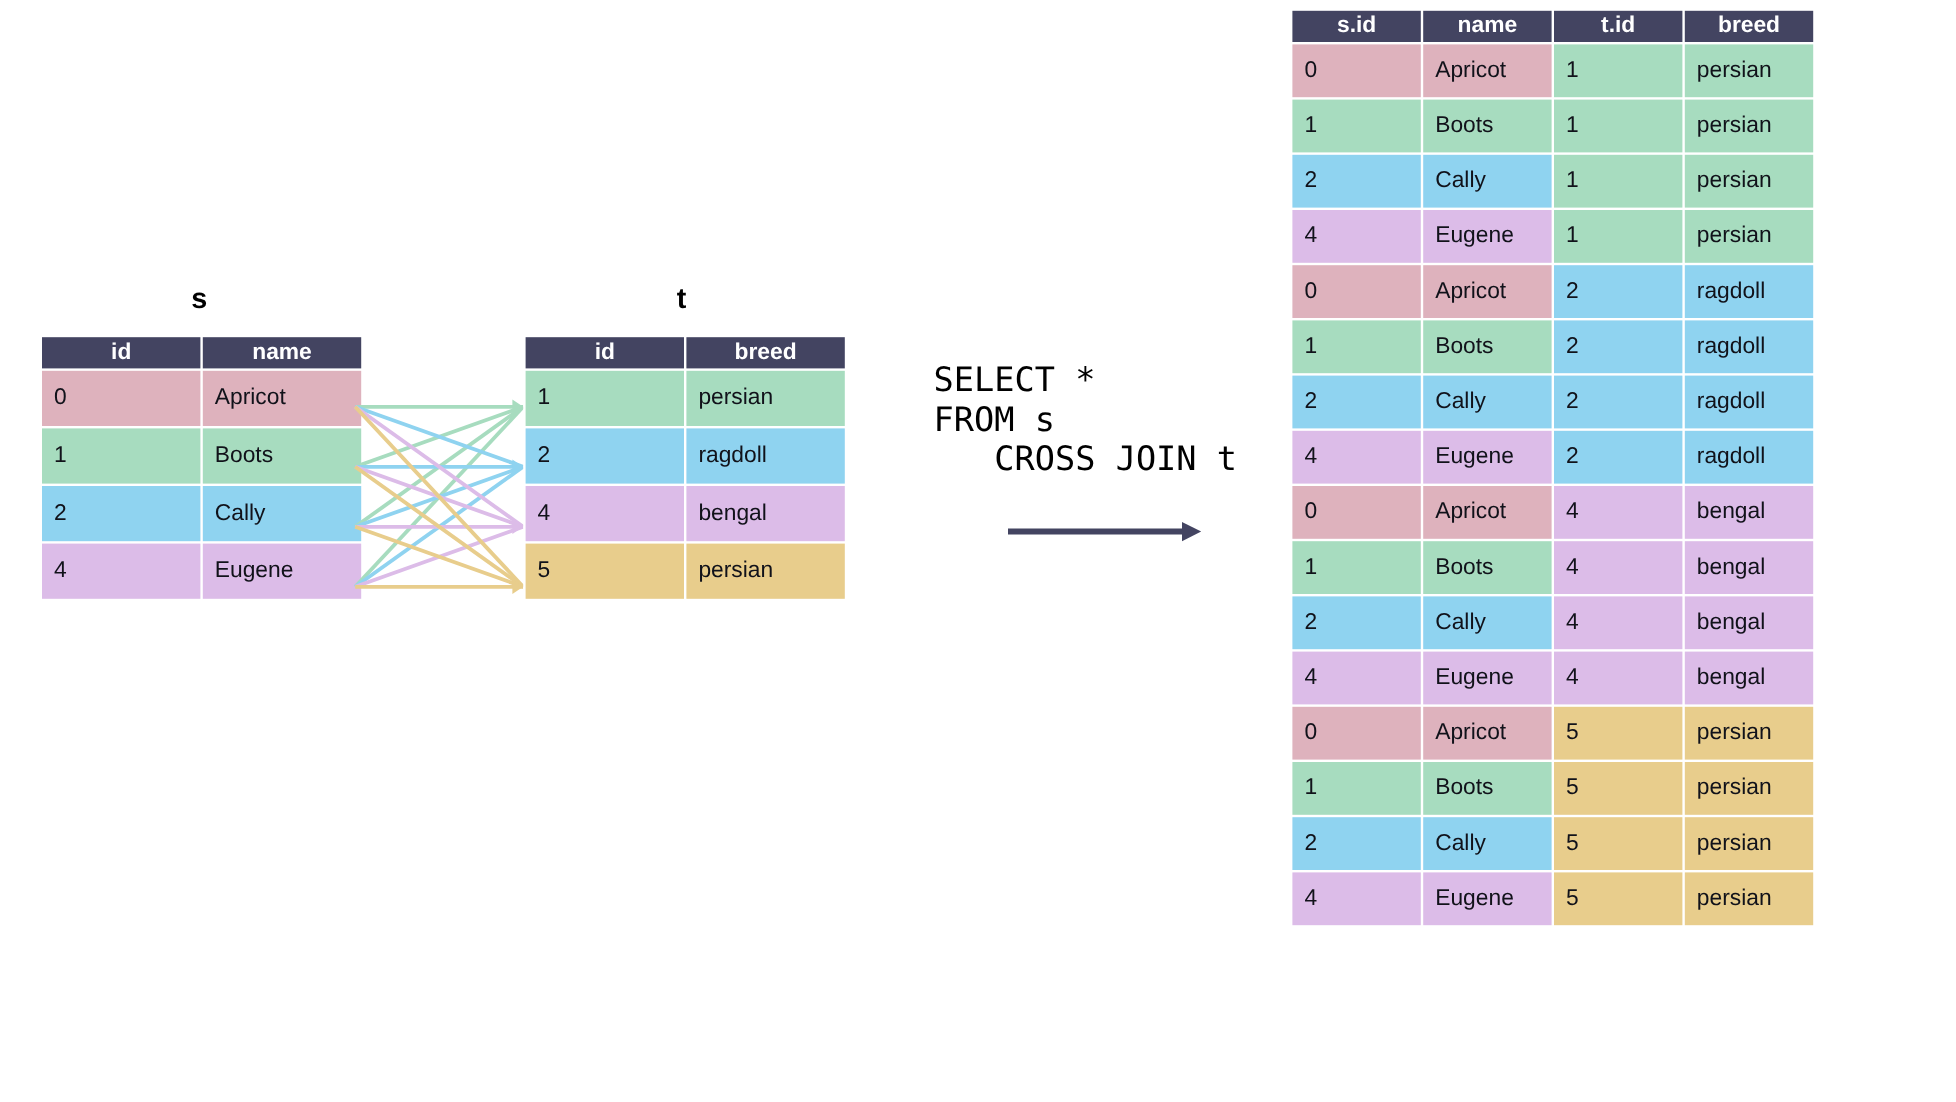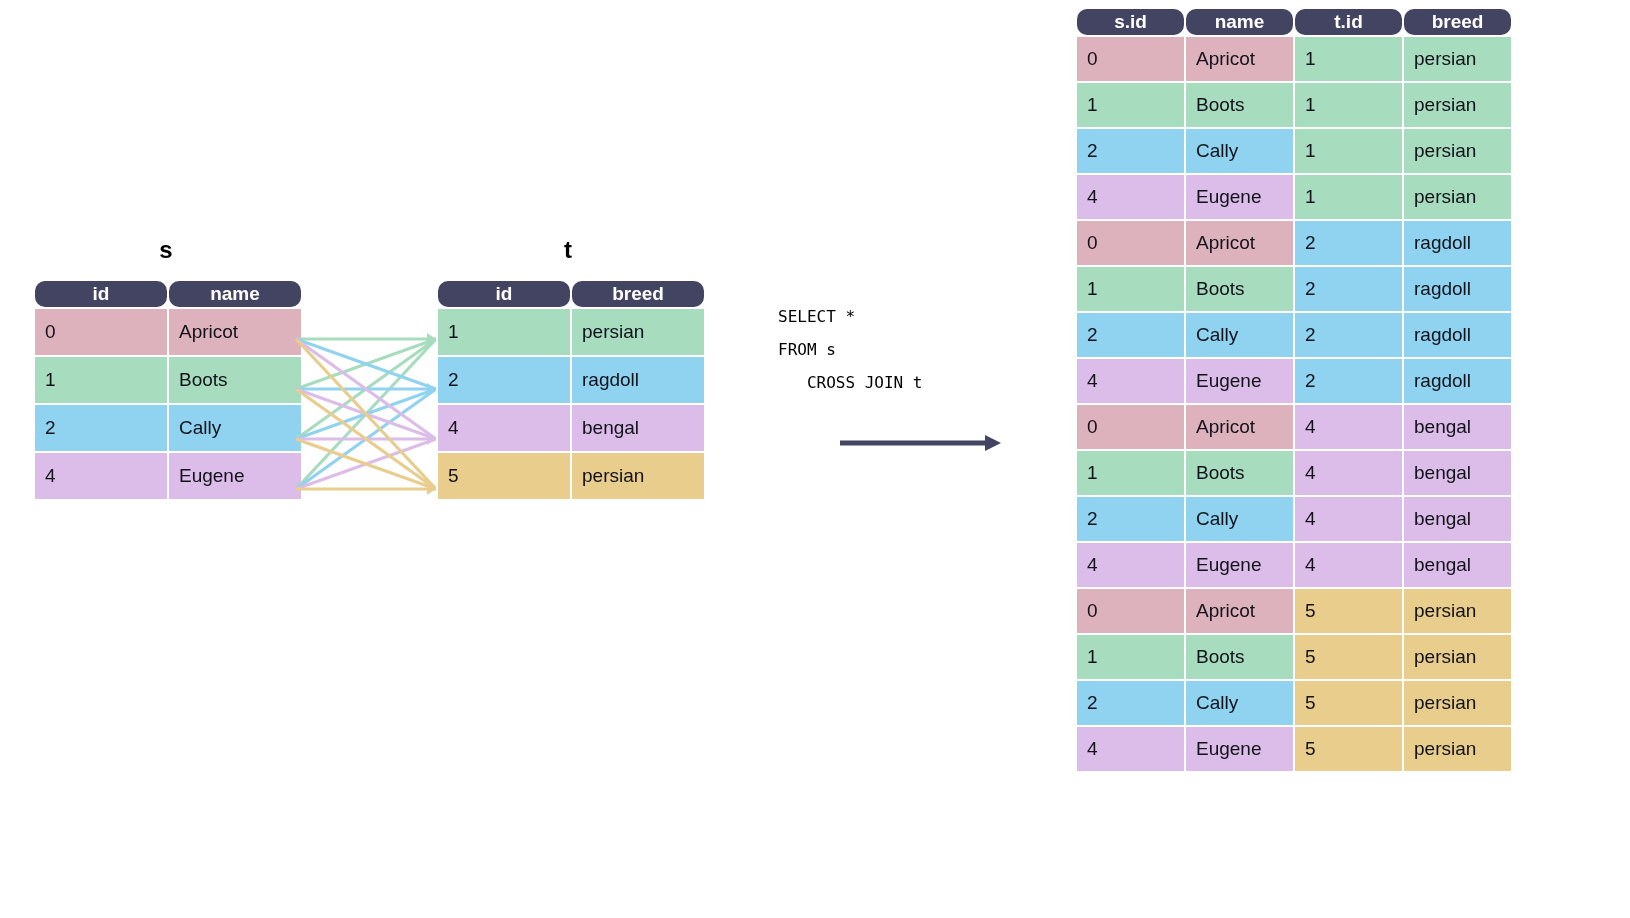--- a/index.html
+++ b/index.html
@@ -25,21 +25,20 @@
   }
   .tbl th {
     background: #434461;
     color: #ffffff;
     font-weight: bold;
     text-align: center;
     padding: 0;
     height: 26px;
     line-height: 26px;
     font-size: 19px;
-    border-radius: 10px;
   }
   .tbl td {
     padding: 0 0 0 10px;
     height: 46px;
     line-height: 46px;
     font-size: 19px;
     color: #11121a;
     text-align: left;
     white-space: nowrap;
     overflow: hidden;
@@ -90,21 +89,21 @@
     width: 144px;
     height: 200px;
   }
 
   
   #sql-block {
     position: absolute;
     left: 778px;
     top: 300px;
     font-family: "DejaVu Sans Mono", "Liberation Mono", monospace;
-    font-size: 16px;
+    font-size: 28px;
     line-height: 33px;
     color: #000000;
     white-space: pre;
   }
 
   
   #flow-arrow {
     position: absolute;
     left: 805px;
     top: 428px;

